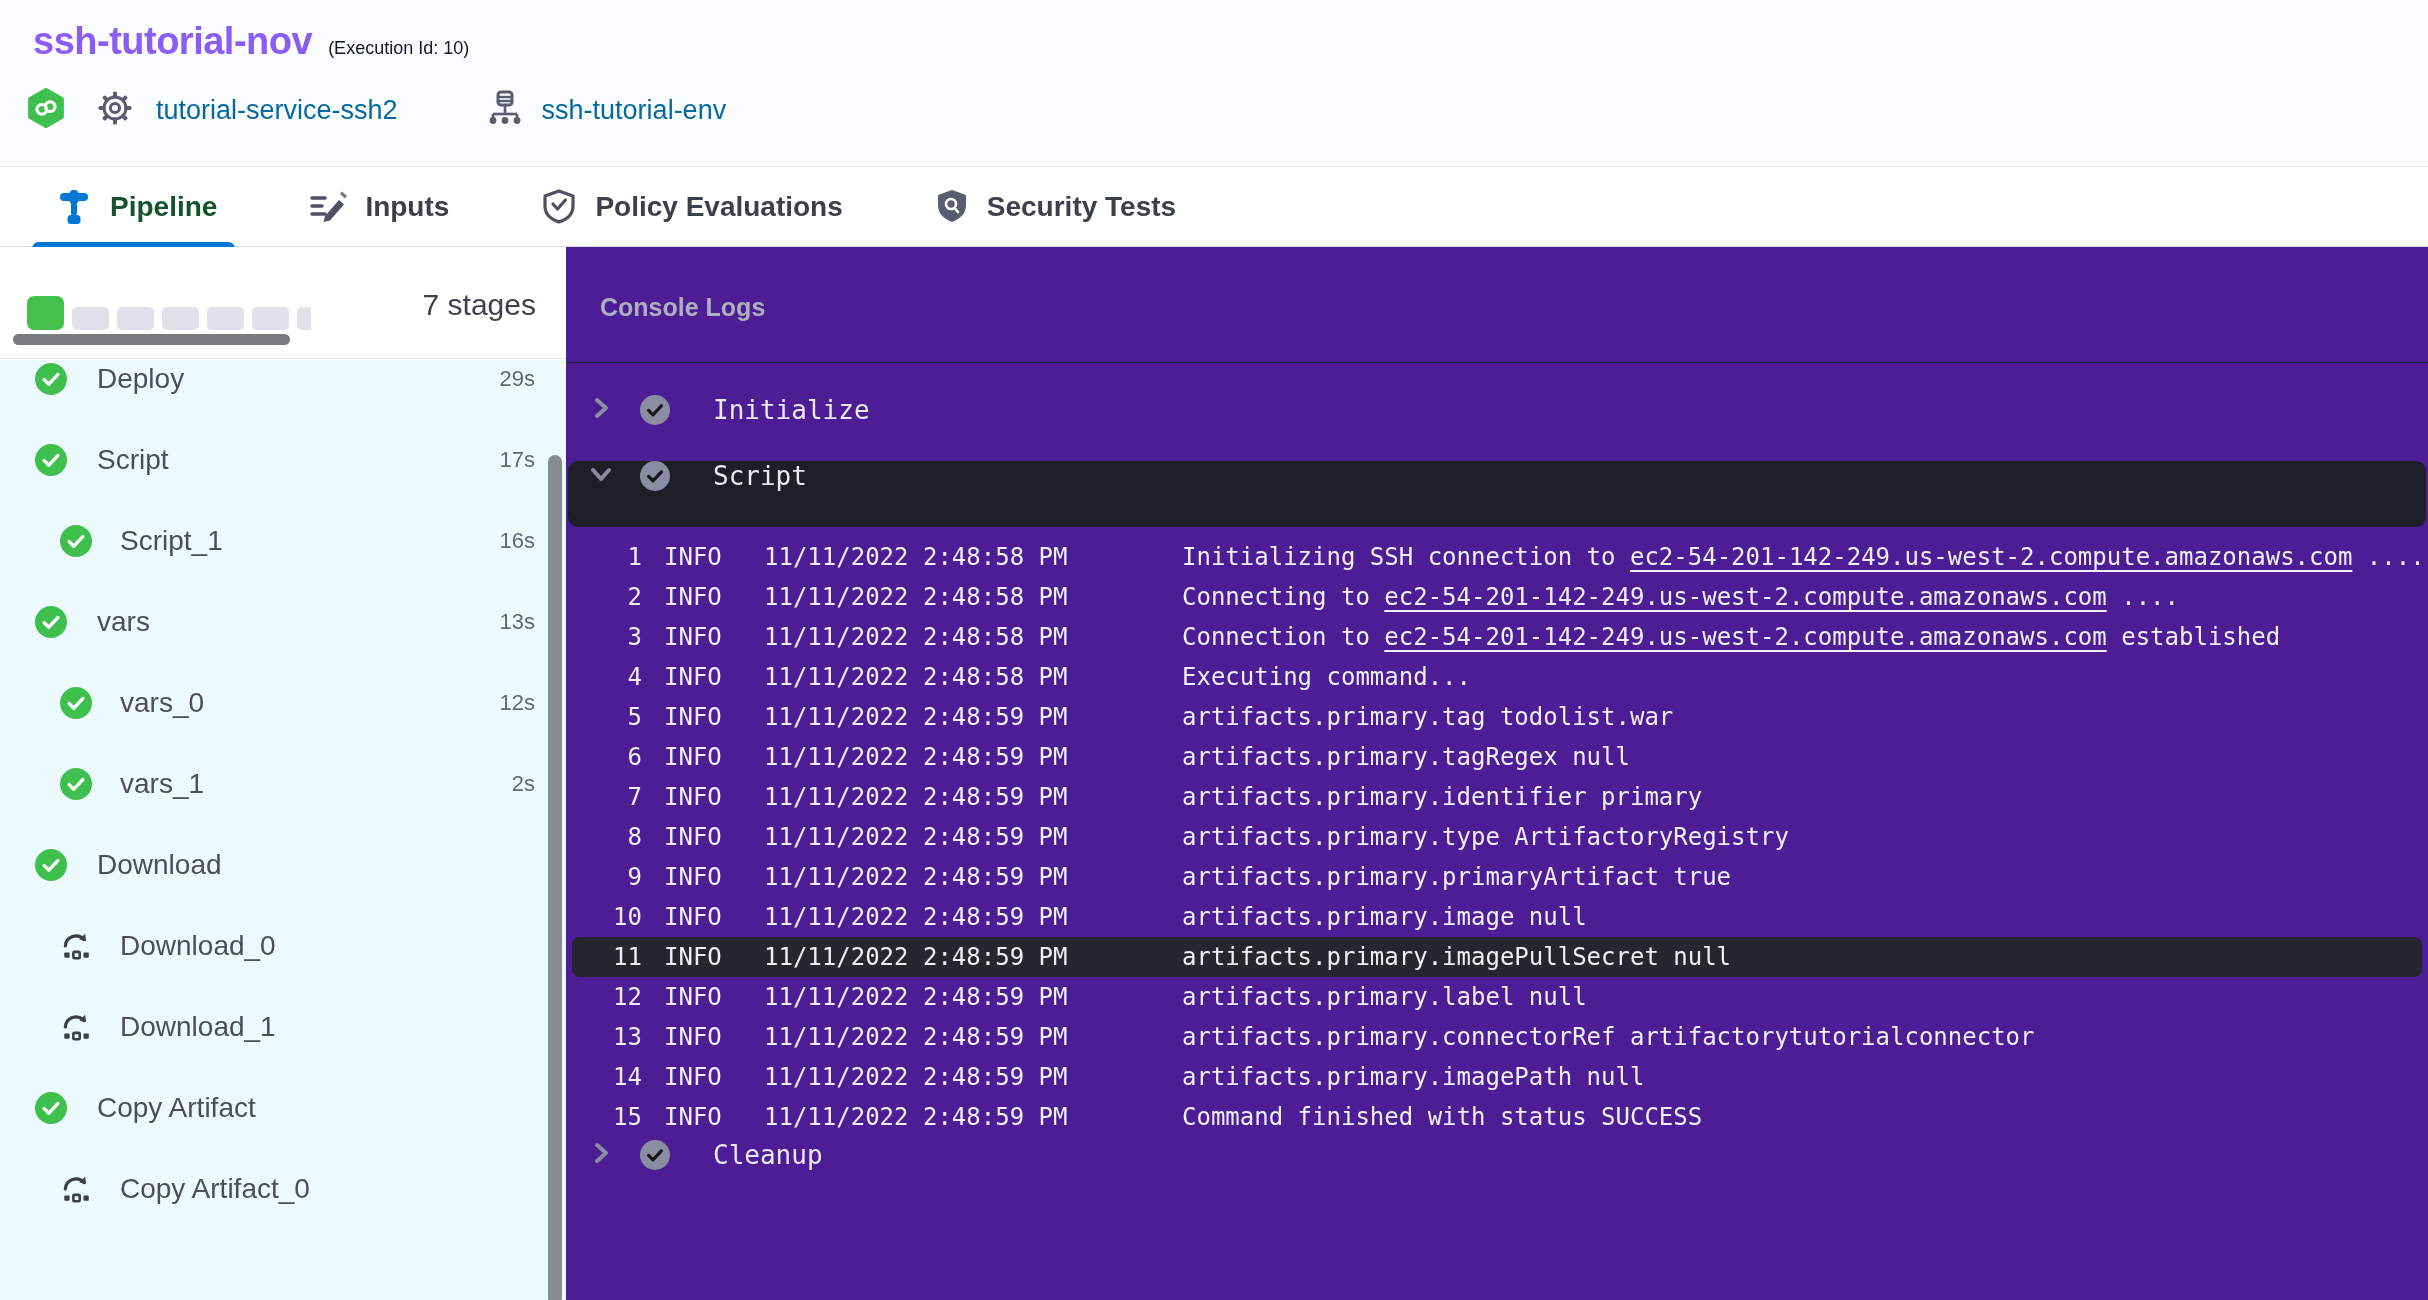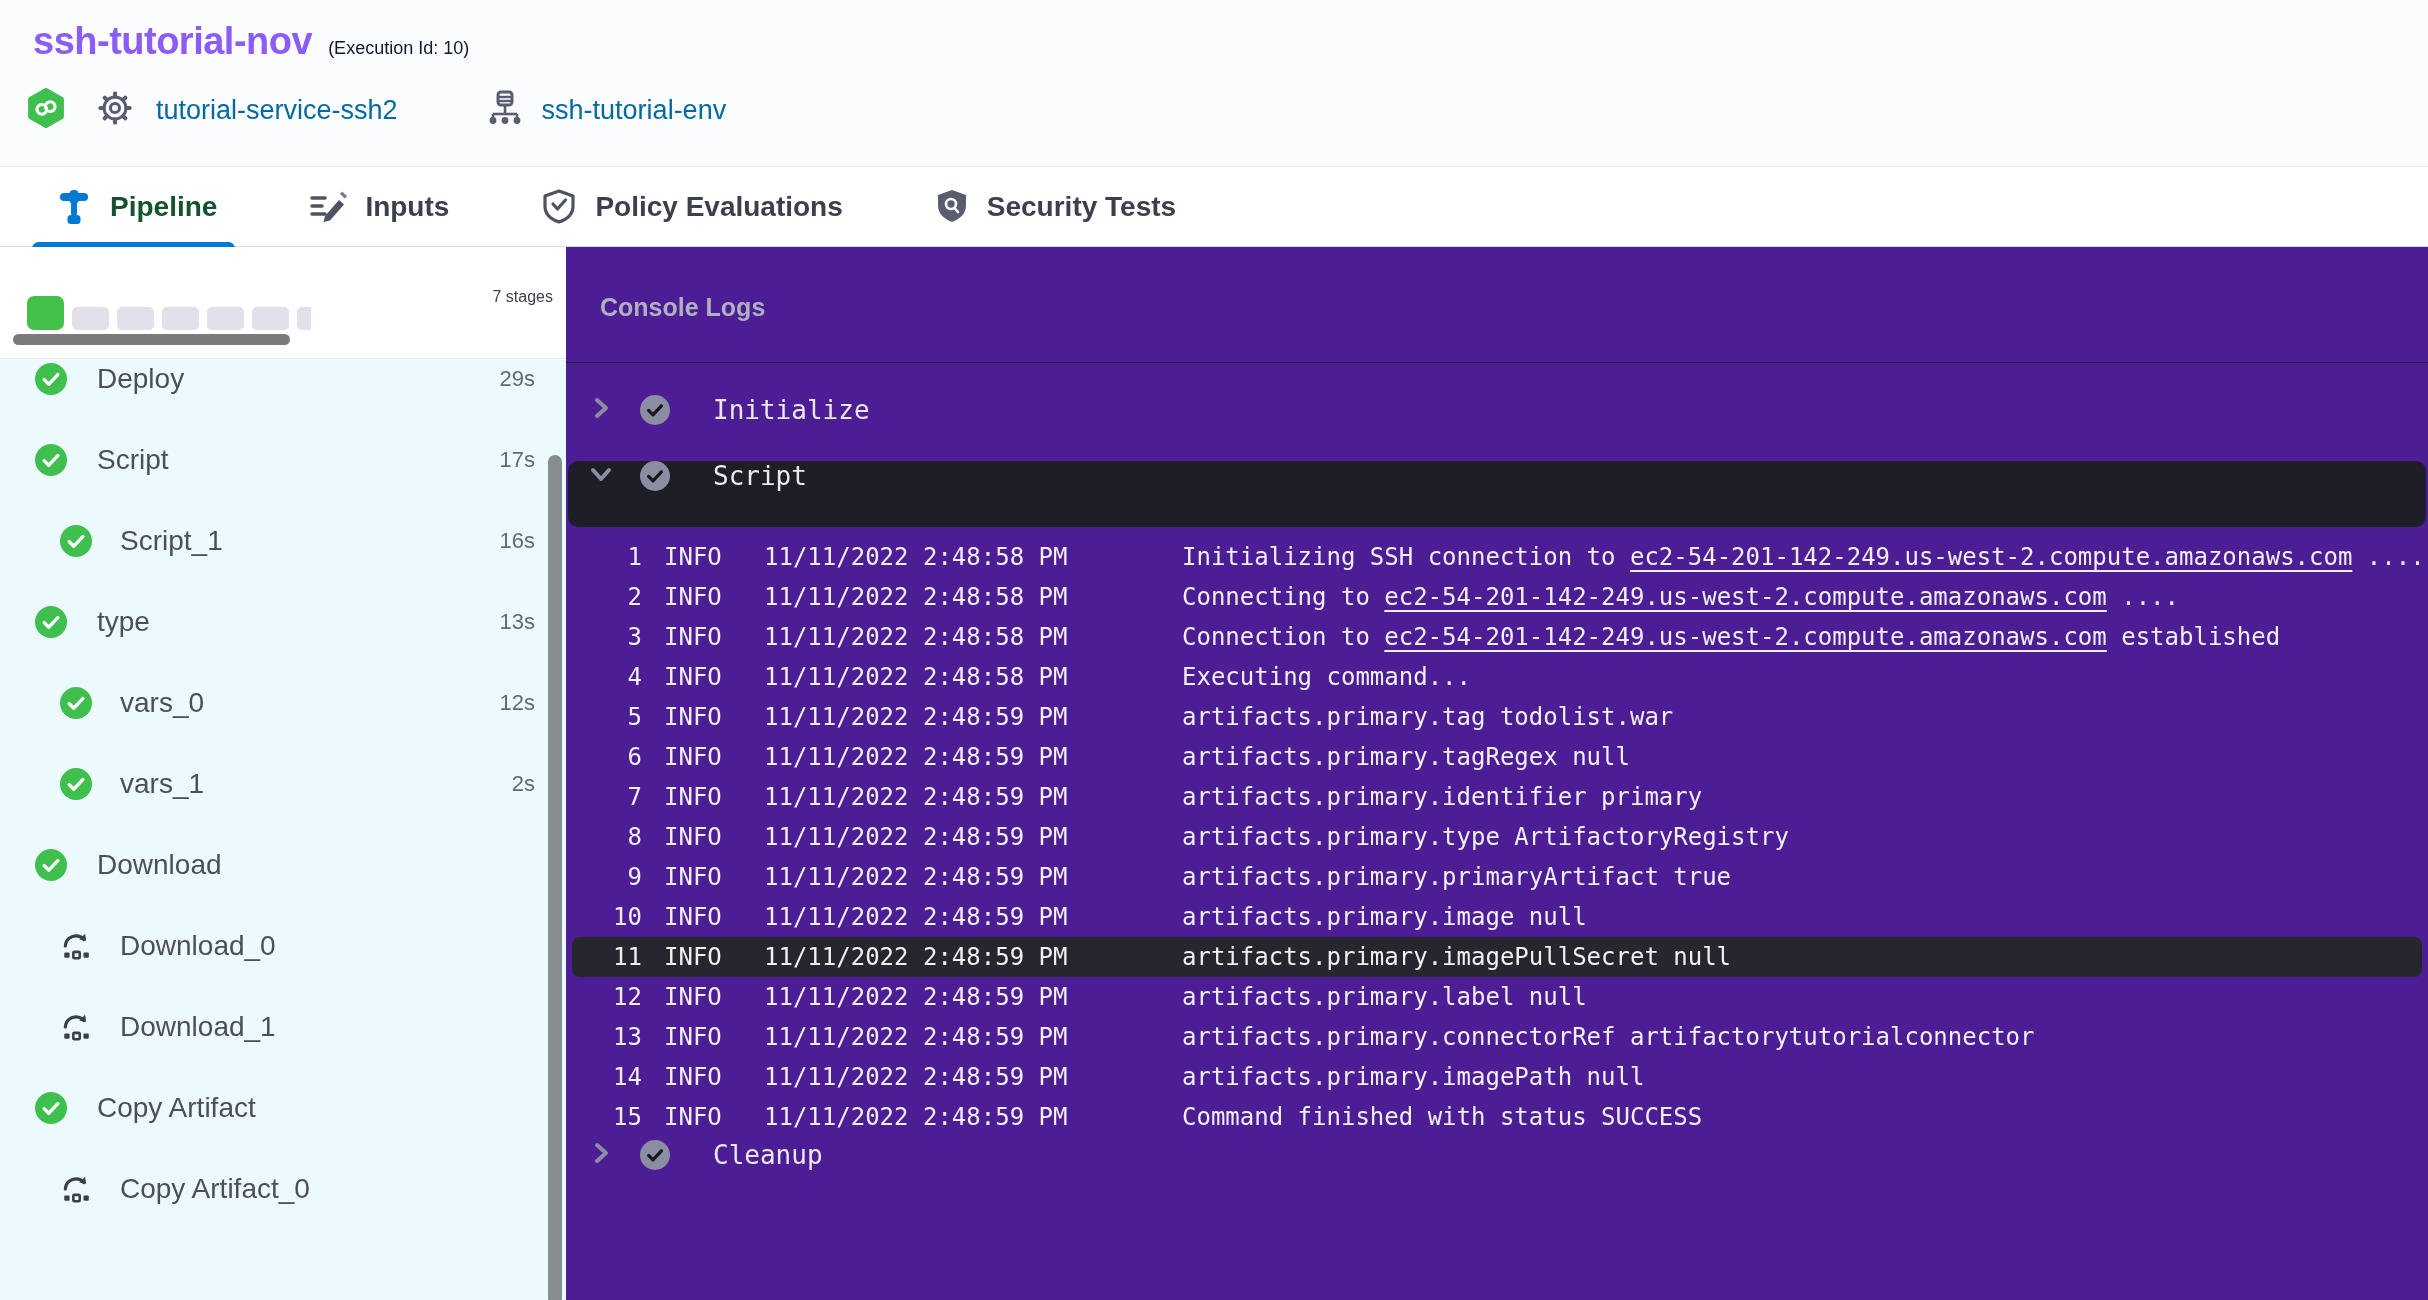--- a/index.html
+++ b/index.html
@@ -31,21 +31,21 @@
   .main { display: flex; height: 1053px; }
 
   
   .sidebar { width: 566px; flex: none; position: relative; background: #ffffff; }
   .progress-box { height: 112px; position: relative; border-bottom: 1px solid #e6e7ec; background: #ffffff; }
   .squares { position: absolute; left: 27px; top: 49px; width: 284px; height: 34px;
              display: flex; align-items: flex-end; gap: 8px; overflow: hidden; }
   .sq { width: 37px; height: 23px; flex: none; background: #e0e1e9; border-radius: 5px; }
   .sq.done { height: 34px; background: #43c14b; border-radius: 7px; }
   .hscroll { position: absolute; left: 13px; top: 87px; width: 277px; height: 11px; border-radius: 6px; background: #7b7b7d; }
-  .stage-count { position: absolute; right: 13px; top: 41px; font-size: 16px; color: #3f414e; }
+  .stage-count { position: absolute; right: 30px; top: 41px; font-size: 30px; color: #3f414e; }
 
   .stage-list { position: absolute; top: 113px; left: 0; right: 0; bottom: 0; background: #ecfafd; overflow: hidden; }
   .srow { height: 81px; position: relative; }
   .srow:first-child { margin-top: -22px; }
   .srow .s-ico { position: absolute; left: 35px; top: 50%; transform: translateY(-50%); width: 32px; height: 32px; z-index: 1; }
   .srow.child .s-ico { left: 60px; }
   .srow .s-lbl { position: absolute; left: 97px; top: 50%; transform: translateY(-50%); font-size: 28px; color: #4c4e5b; z-index: 1; }
   .srow.child .s-lbl { left: 120px; }
   .srow .s-dur { position: absolute; right: 31px; top: 50%; transform: translateY(-50%); font-size: 22px; color: #63667c; z-index: 1; }
   .srow.selected::before { content: ""; position: absolute; left: 26px; right: 20px; top: 3px; bottom: 3px;
@@ -213,21 +213,21 @@
       <path d="M9.2 16.6 l4.6 4.6 9-9.6" fill="none" stroke="#fff" stroke-width="3.4" stroke-linecap="round" stroke-linejoin="round"></path>
             </svg></span>
           <span class="s-lbl">Script_1</span>
           <span class="s-dur">16s</span>
         </div>
         <div class="srow">
           <span class="s-ico"><svg width="32" height="32" viewBox="0 0 32 32">
       <circle cx="16" cy="16" r="16" fill="#3fbf4d"></circle>
       <path d="M9.2 16.6 l4.6 4.6 9-9.6" fill="none" stroke="#fff" stroke-width="3.4" stroke-linecap="round" stroke-linejoin="round"></path>
             </svg></span>
-          <span class="s-lbl">type</span>
+          <span class="s-lbl">vars</span>
           <span class="s-dur">13s</span>
         </div>
         <div class="srow child">
           <span class="s-ico"><svg width="32" height="32" viewBox="0 0 32 32">
       <circle cx="16" cy="16" r="16" fill="#3fbf4d"></circle>
       <path d="M9.2 16.6 l4.6 4.6 9-9.6" fill="none" stroke="#fff" stroke-width="3.4" stroke-linecap="round" stroke-linejoin="round"></path>
             </svg></span>
           <span class="s-lbl">vars_0</span>
           <span class="s-dur">12s</span>
         </div>

